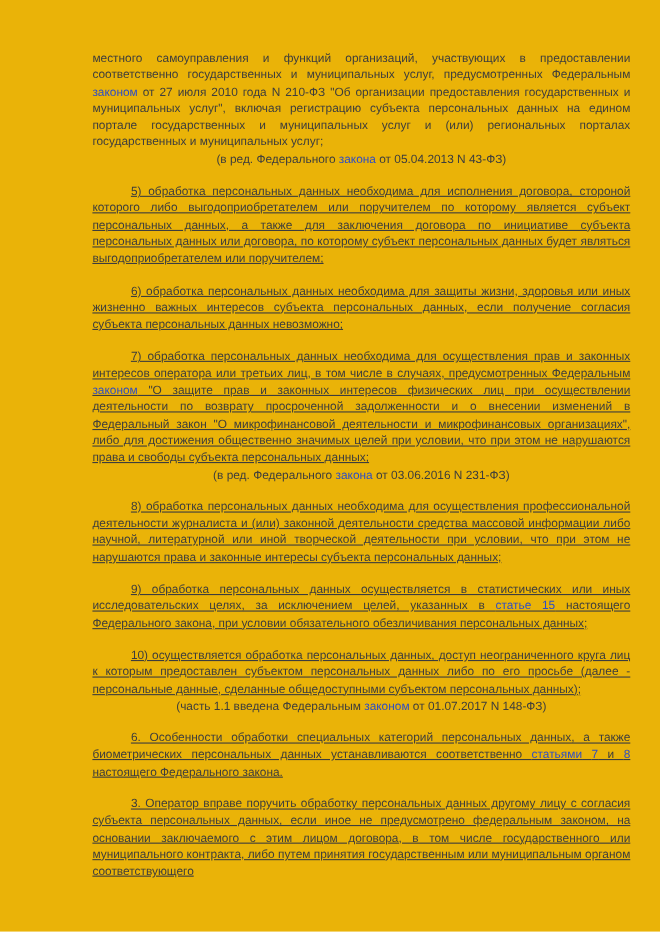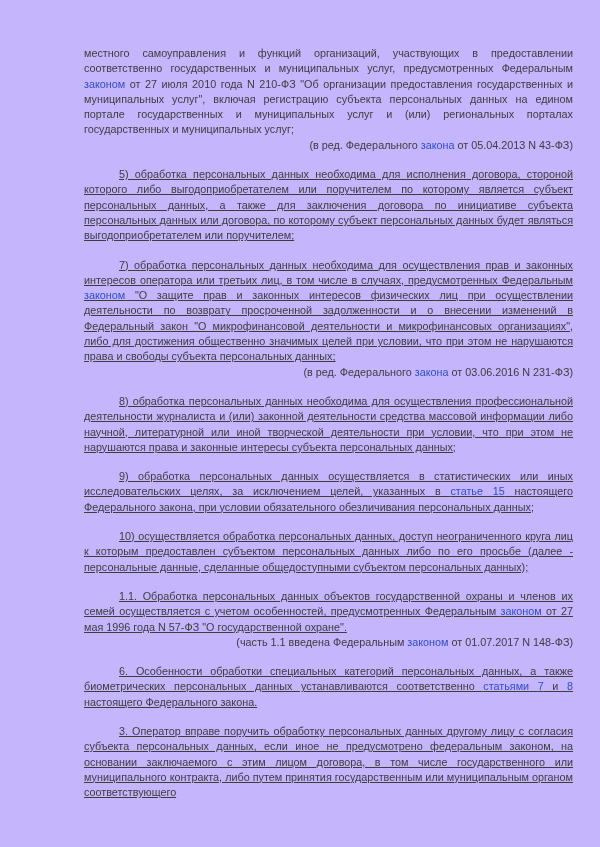--- a/index.html
+++ b/index.html
@@ -5,21 +5,21 @@
   html, body {
     margin: 0;
     padding: 0;
     background: #ffffff;
   }
   .page {
     position: relative;
     width: 600px;
     height: 847px;
     box-sizing: border-box;
-    background: #c4b5fd;
+    background: #eab308;
     padding: 46px 27px 0 84px;
     overflow: hidden;
     font-family: "Liberation Sans", sans-serif;
     font-size: 10.8px;
     line-height: 15.3px;
     color: #3d3d3d;
   }
   .doc p {
     margin: 0;
     text-align: justify;
@@ -28,40 +28,40 @@
     margin-top: 14px;
     text-indent: 35px;
     text-decoration: underline;
   }
   .doc p.continuation {
     margin-top: 0;
     text-indent: 0;
   }
   .doc p.note {
     margin-top: 0;
-    text-align: right;
+    text-align: center;
     text-indent: 0;
   }
   .doc a.ref {
     color: #2f4ec4;
     text-decoration: none;
     cursor: pointer;
   }
 </style>
 </head>
 <body>
 
 <div class="page">
   <div class="doc" id="doc">
       <p class="continuation"><span>местного самоуправления и функций организаций, участвующих в предоставлении соответственно государственных и муниципальных услуг, предусмотренных Федеральным </span><a class="ref" href="#">законом</a><span> от 27 июля 2010 года N 210-ФЗ "Об организации предоставления государственных и муниципальных услуг", включая регистрацию субъекта персональных данных на едином портале государственных и муниципальных услуг и (или) региональных порталах государственных и муниципальных услуг;</span></p>
       <p class="note"><span>(в ред. Федерального </span><a class="ref" href="#">закона</a><span> от 05.04.2013 N 43-ФЗ)</span></p>
       <p class="body"><span>5) обработка персональных данных необходима для исполнения договора, стороной которого либо выгодоприобретателем или поручителем по которому является субъект персональных данных, а также для заключения договора по инициативе субъекта персональных данных или договора, по которому субъект персональных данных будет являться выгодоприобретателем или поручителем;</span></p>
+      <p class="body"><span>6) обработка персональных данных необходима для защиты жизни, здоровья или иных жизненно важных интересов субъекта персональных данных, если получение согласия субъекта персональных данных невозможно;</span></p>
       <p class="body"><span>7) обработка персональных данных необходима для осуществления прав и законных интересов оператора или третьих лиц, в том числе в случаях, предусмотренных Федеральным </span><a class="ref" href="#">законом</a><span> "О защите прав и законных интересов физических лиц при осуществлении деятельности по возврату просроченной задолженности и о внесении изменений в Федеральный закон "О микрофинансовой деятельности и микрофинансовых организациях", либо для достижения общественно значимых целей при условии, что при этом не нарушаются права и свободы субъекта персональных данных;</span></p>
       <p class="note"><span>(в ред. Федерального </span><a class="ref" href="#">закона</a><span> от 03.06.2016 N 231-ФЗ)</span></p>
       <p class="body"><span>8) обработка персональных данных необходима для осуществления профессиональной деятельности журналиста и (или) законной деятельности средства массовой информации либо научной, литературной или иной творческой деятельности при условии, что при этом не нарушаются права и законные интересы субъекта персональных данных;</span></p>
       <p class="body"><span>9) обработка персональных данных осуществляется в статистических или иных исследовательских целях, за исключением целей, указанных в </span><a class="ref" href="#">статье 15</a><span> настоящего Федерального закона, при условии обязательного обезличивания персональных данных;</span></p>
       <p class="body"><span>10) осуществляется обработка персональных данных, доступ неограниченного круга лиц к которым предоставлен субъектом персональных данных либо по его просьбе (далее - персональные данные, сделанные общедоступными субъектом персональных данных);</span></p>
-      <p class="body"><span>1.1. Обработка персональных данных объектов государственной охраны и членов их семей осуществляется с учетом особенностей, предусмотренных Федеральным </span><a class="ref" href="#">законом</a><span> от 27 мая 1996 года N 57-ФЗ "О государственной охране".</span></p>
       <p class="note"><span>(часть 1.1 введена Федеральным </span><a class="ref" href="#">законом</a><span> от 01.07.2017 N 148-ФЗ)</span></p>
       <p class="body"><span>6. Особенности обработки специальных категорий персональных данных, а также биометрических персональных данных устанавливаются соответственно </span><a class="ref" href="#">статьями</a><span> </span><a class="ref" href="#">7</a><span> и </span><a class="ref" href="#">8</a><span> настоящего Федерального закона.</span></p>
       <p class="body"><span>3. Оператор вправе поручить обработку персональных данных другому лицу с согласия субъекта персональных данных, если иное не предусмотрено федеральным законом, на основании заключаемого с этим лицом договора, в том числе государственного или муниципального контракта, либо путем принятия государственным или муниципальным органом соответствующего</span></p>
     </div>
 </div>
 
 </body></html>

